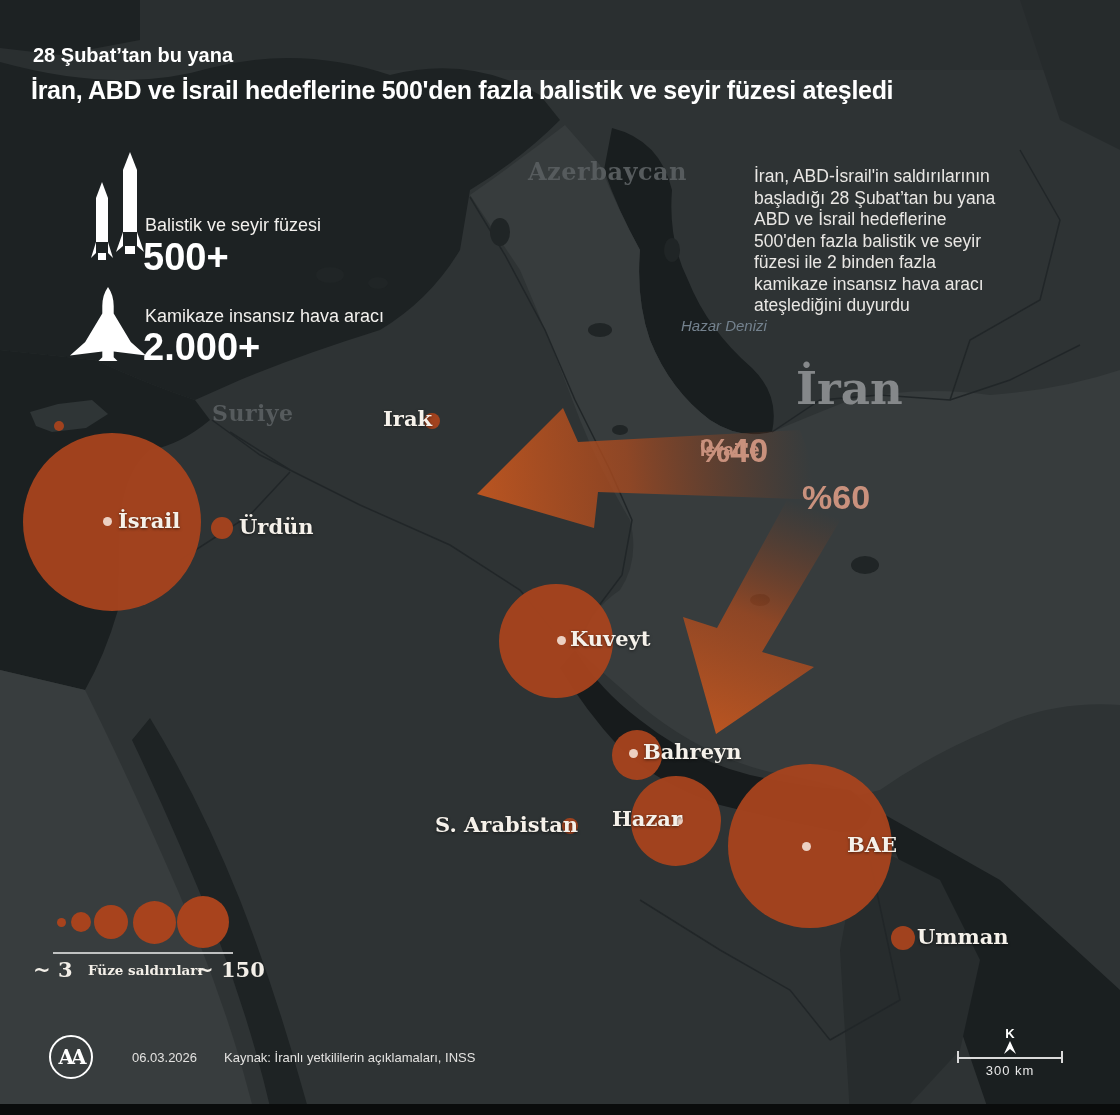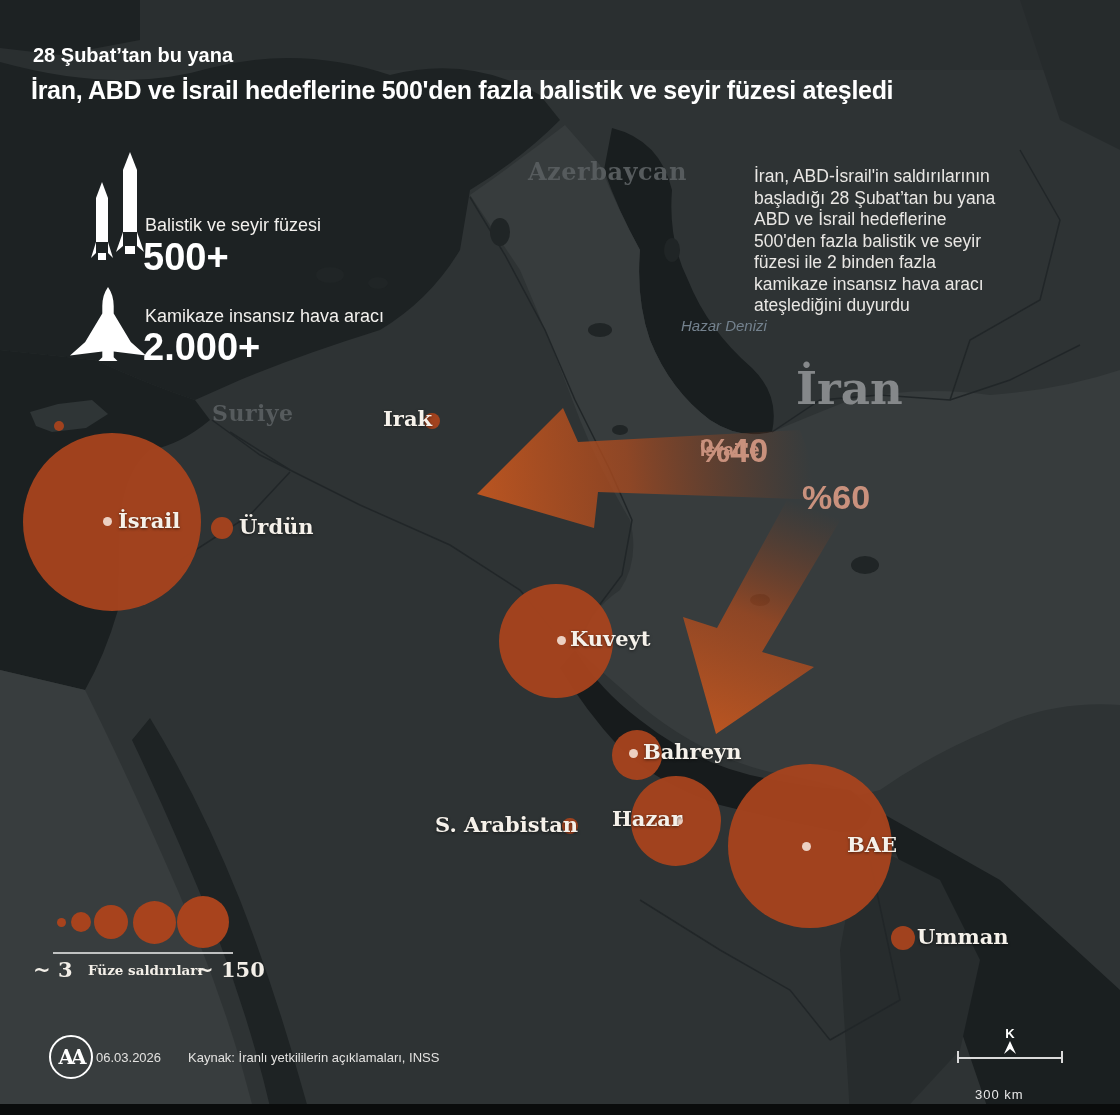--- a/index.html
+++ b/index.html
@@ -28,29 +28,29 @@
   
   .summary{position:absolute;right:66px;top:166px;width:300px;text-align:left;font-size:17.5px;
            line-height:21.5px;color:#e9e7e4;white-space:pre-line;}
   
   .share-value{position:absolute;font-size:34px;font-weight:bold;color:#c9917d;white-space:nowrap;margin-top:32px;}
   .share-label{position:absolute;font-size:20px;font-weight:bold;color:#c9917d;line-height:25px;}
   
   .legend-line{position:absolute;left:53px;top:952px;width:180px;height:2px;background:#cfd0d0;opacity:.9;}
   .legend-text{position:absolute;font-family:"DejaVu Serif",serif;font-weight:bold;color:#f3efe8;white-space:nowrap;}
   
-  .footer-text{position:absolute;font-size:13px;color:#e3e2e0;white-space:nowrap;}
+  .footer-text{position:absolute;font-size:13px;color:#e3e2e0;white-space:nowrap;margin-left:36px;}
   .aa-logo{position:absolute;left:49px;top:1035px;width:44px;height:44px;border:2.5px solid #ffffff;
            border-radius:50%;box-sizing:border-box;display:flex;align-items:center;justify-content:center;
            font-family:"DejaVu Serif",serif;font-weight:bold;color:#ffffff;font-size:20px;letter-spacing:-3px;}
   
   .scale-line{position:absolute;left:957px;top:1057px;width:106px;height:2px;background:#dadada;}
   .scale-tick{position:absolute;width:2px;height:12px;top:1051px;background:#dadada;}
-  .scale-text{position:absolute;left:975px;top:1063px;width:70px;text-align:left;font-size:13px;
-              letter-spacing:1px;color:#e8e8e8;margin-top:24px;}
+  .scale-text{position:absolute;left:975px;top:1063px;width:70px;text-align:center;font-size:13px;
+              letter-spacing:1px;color:#e8e8e8;}
   .north-k{position:absolute;left:980px;top:1026px;width:60px;text-align:center;font-size:13px;
            font-weight:bold;color:#ffffff;}
   .bottom-bar{position:absolute;left:0;top:1104px;width:1120px;height:11px;background:#0a0c0c;}
 </style>
 </head>
 <body>
 
 <div id="stage">
 
   <svg class="abs" width="1120" height="1115" viewBox="0 0 1120 1115" style="left:0;top:0;">

